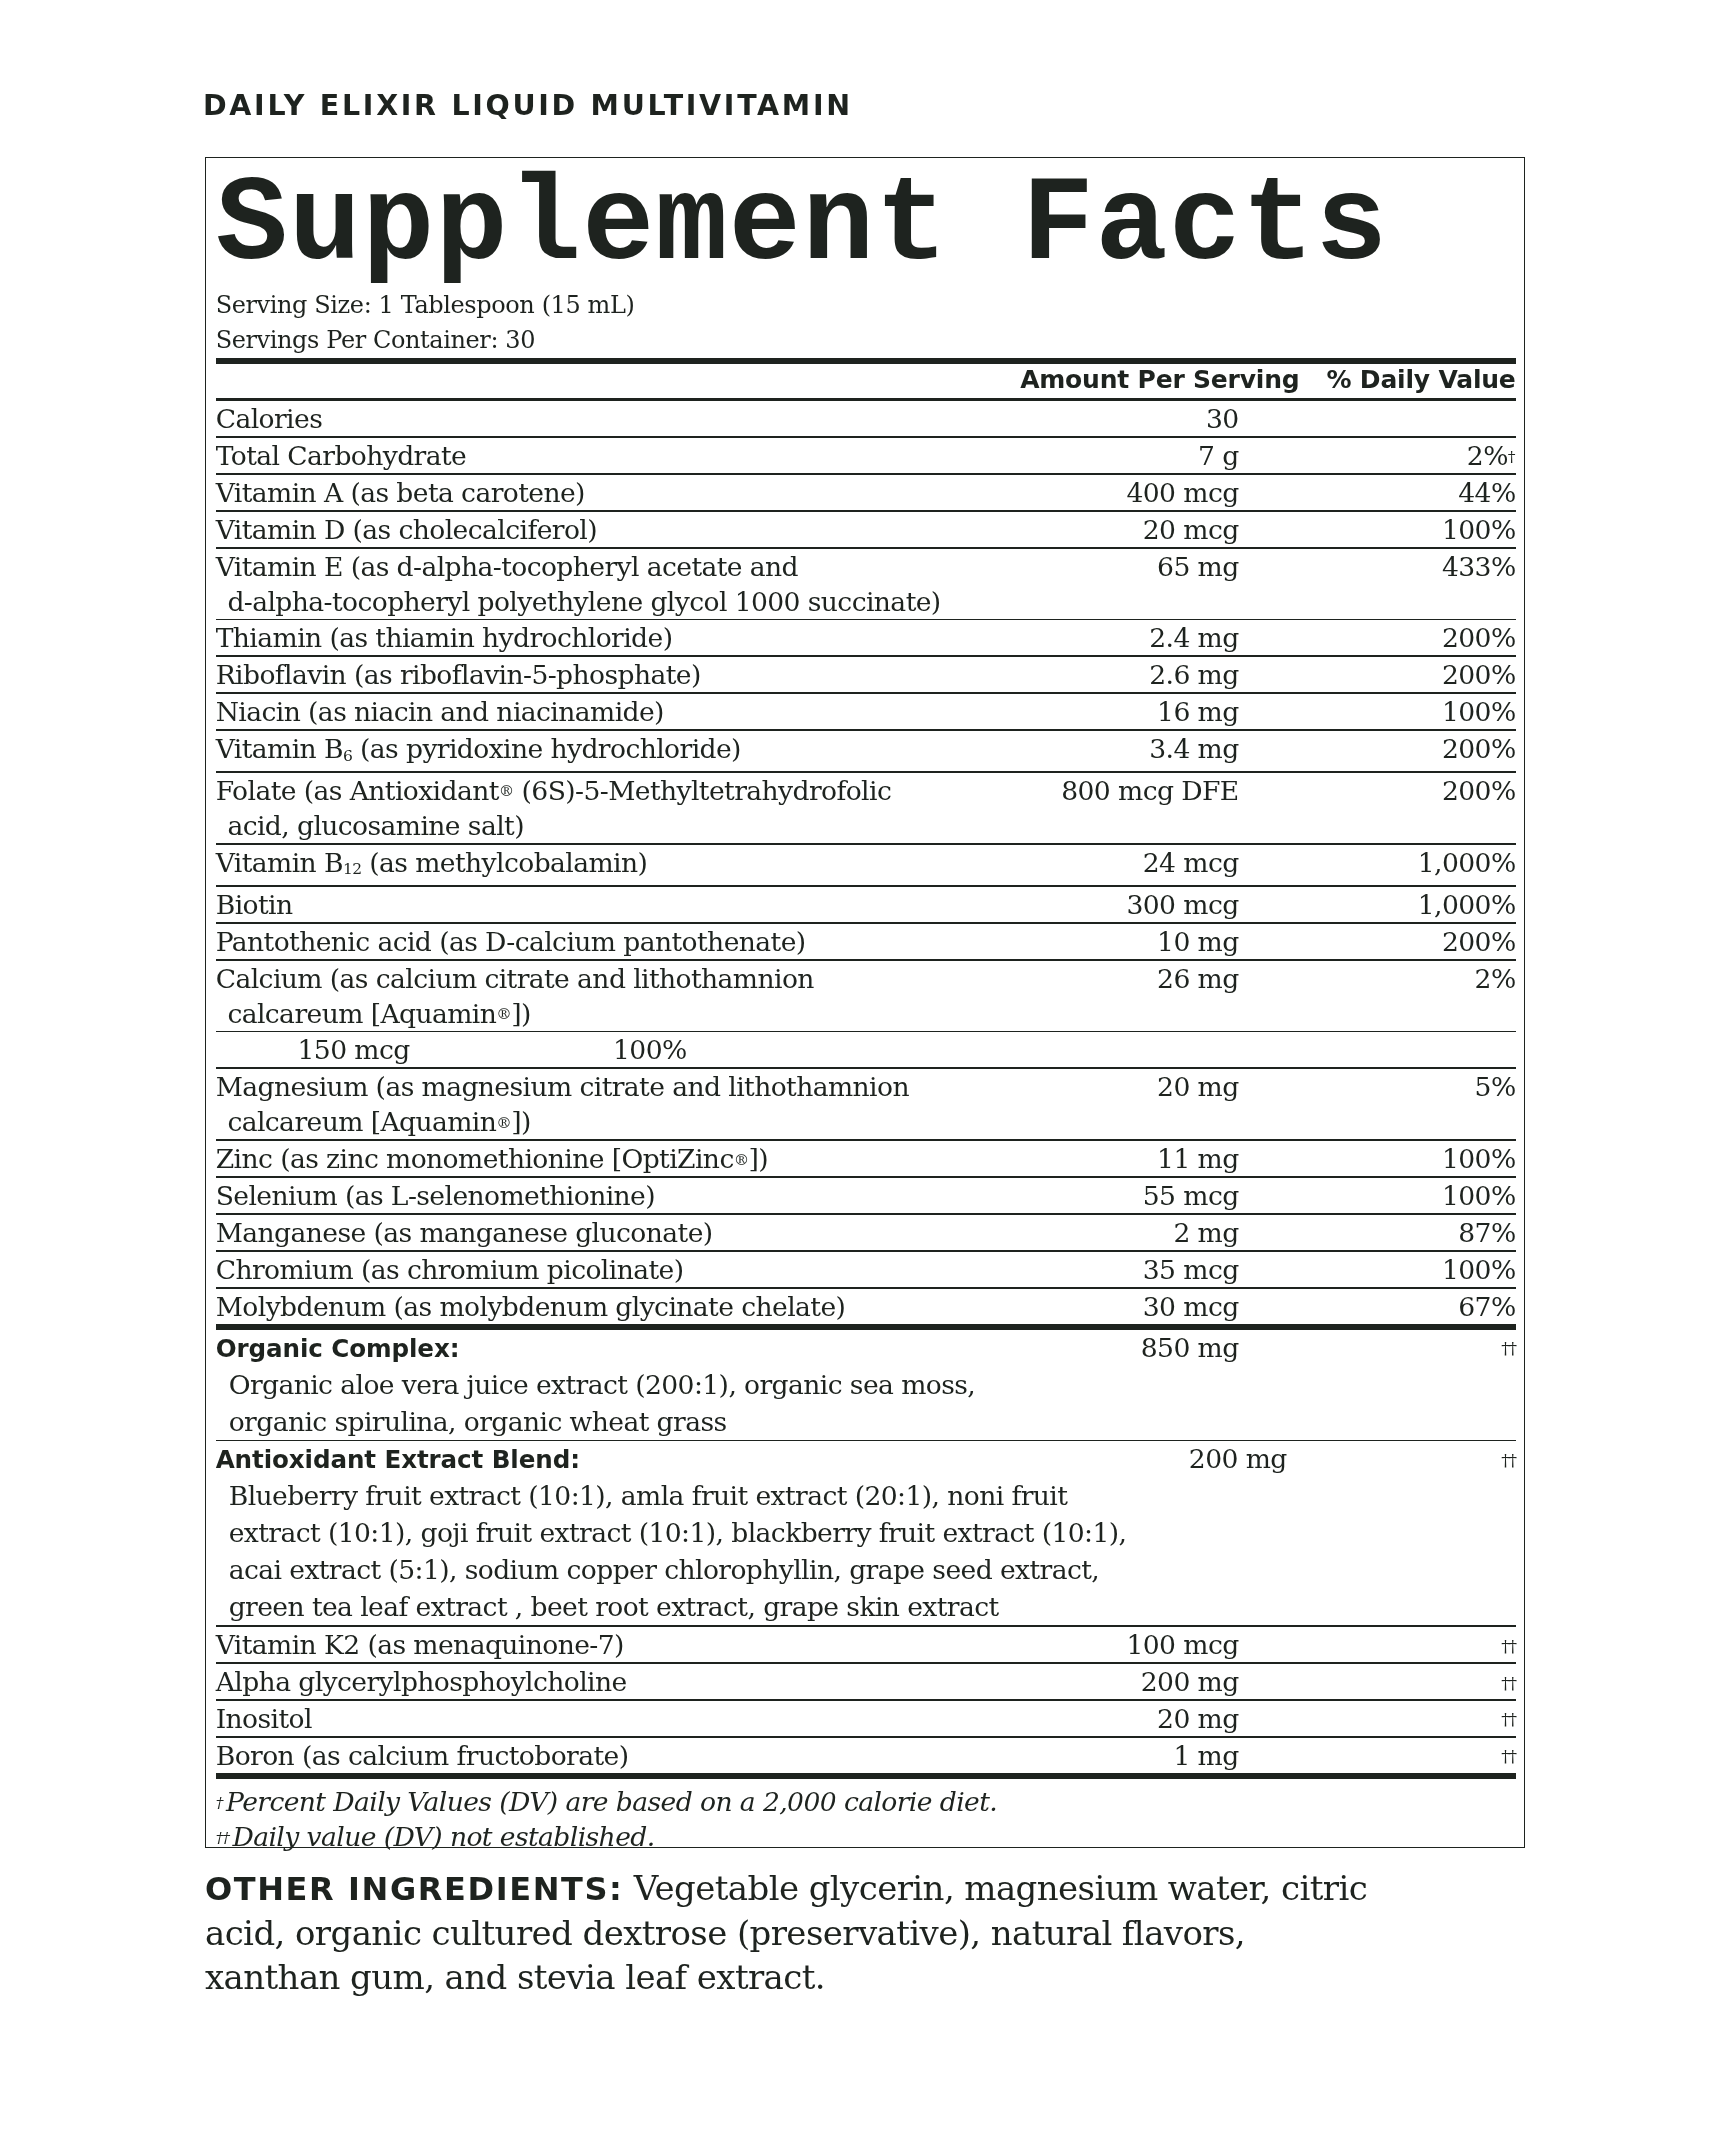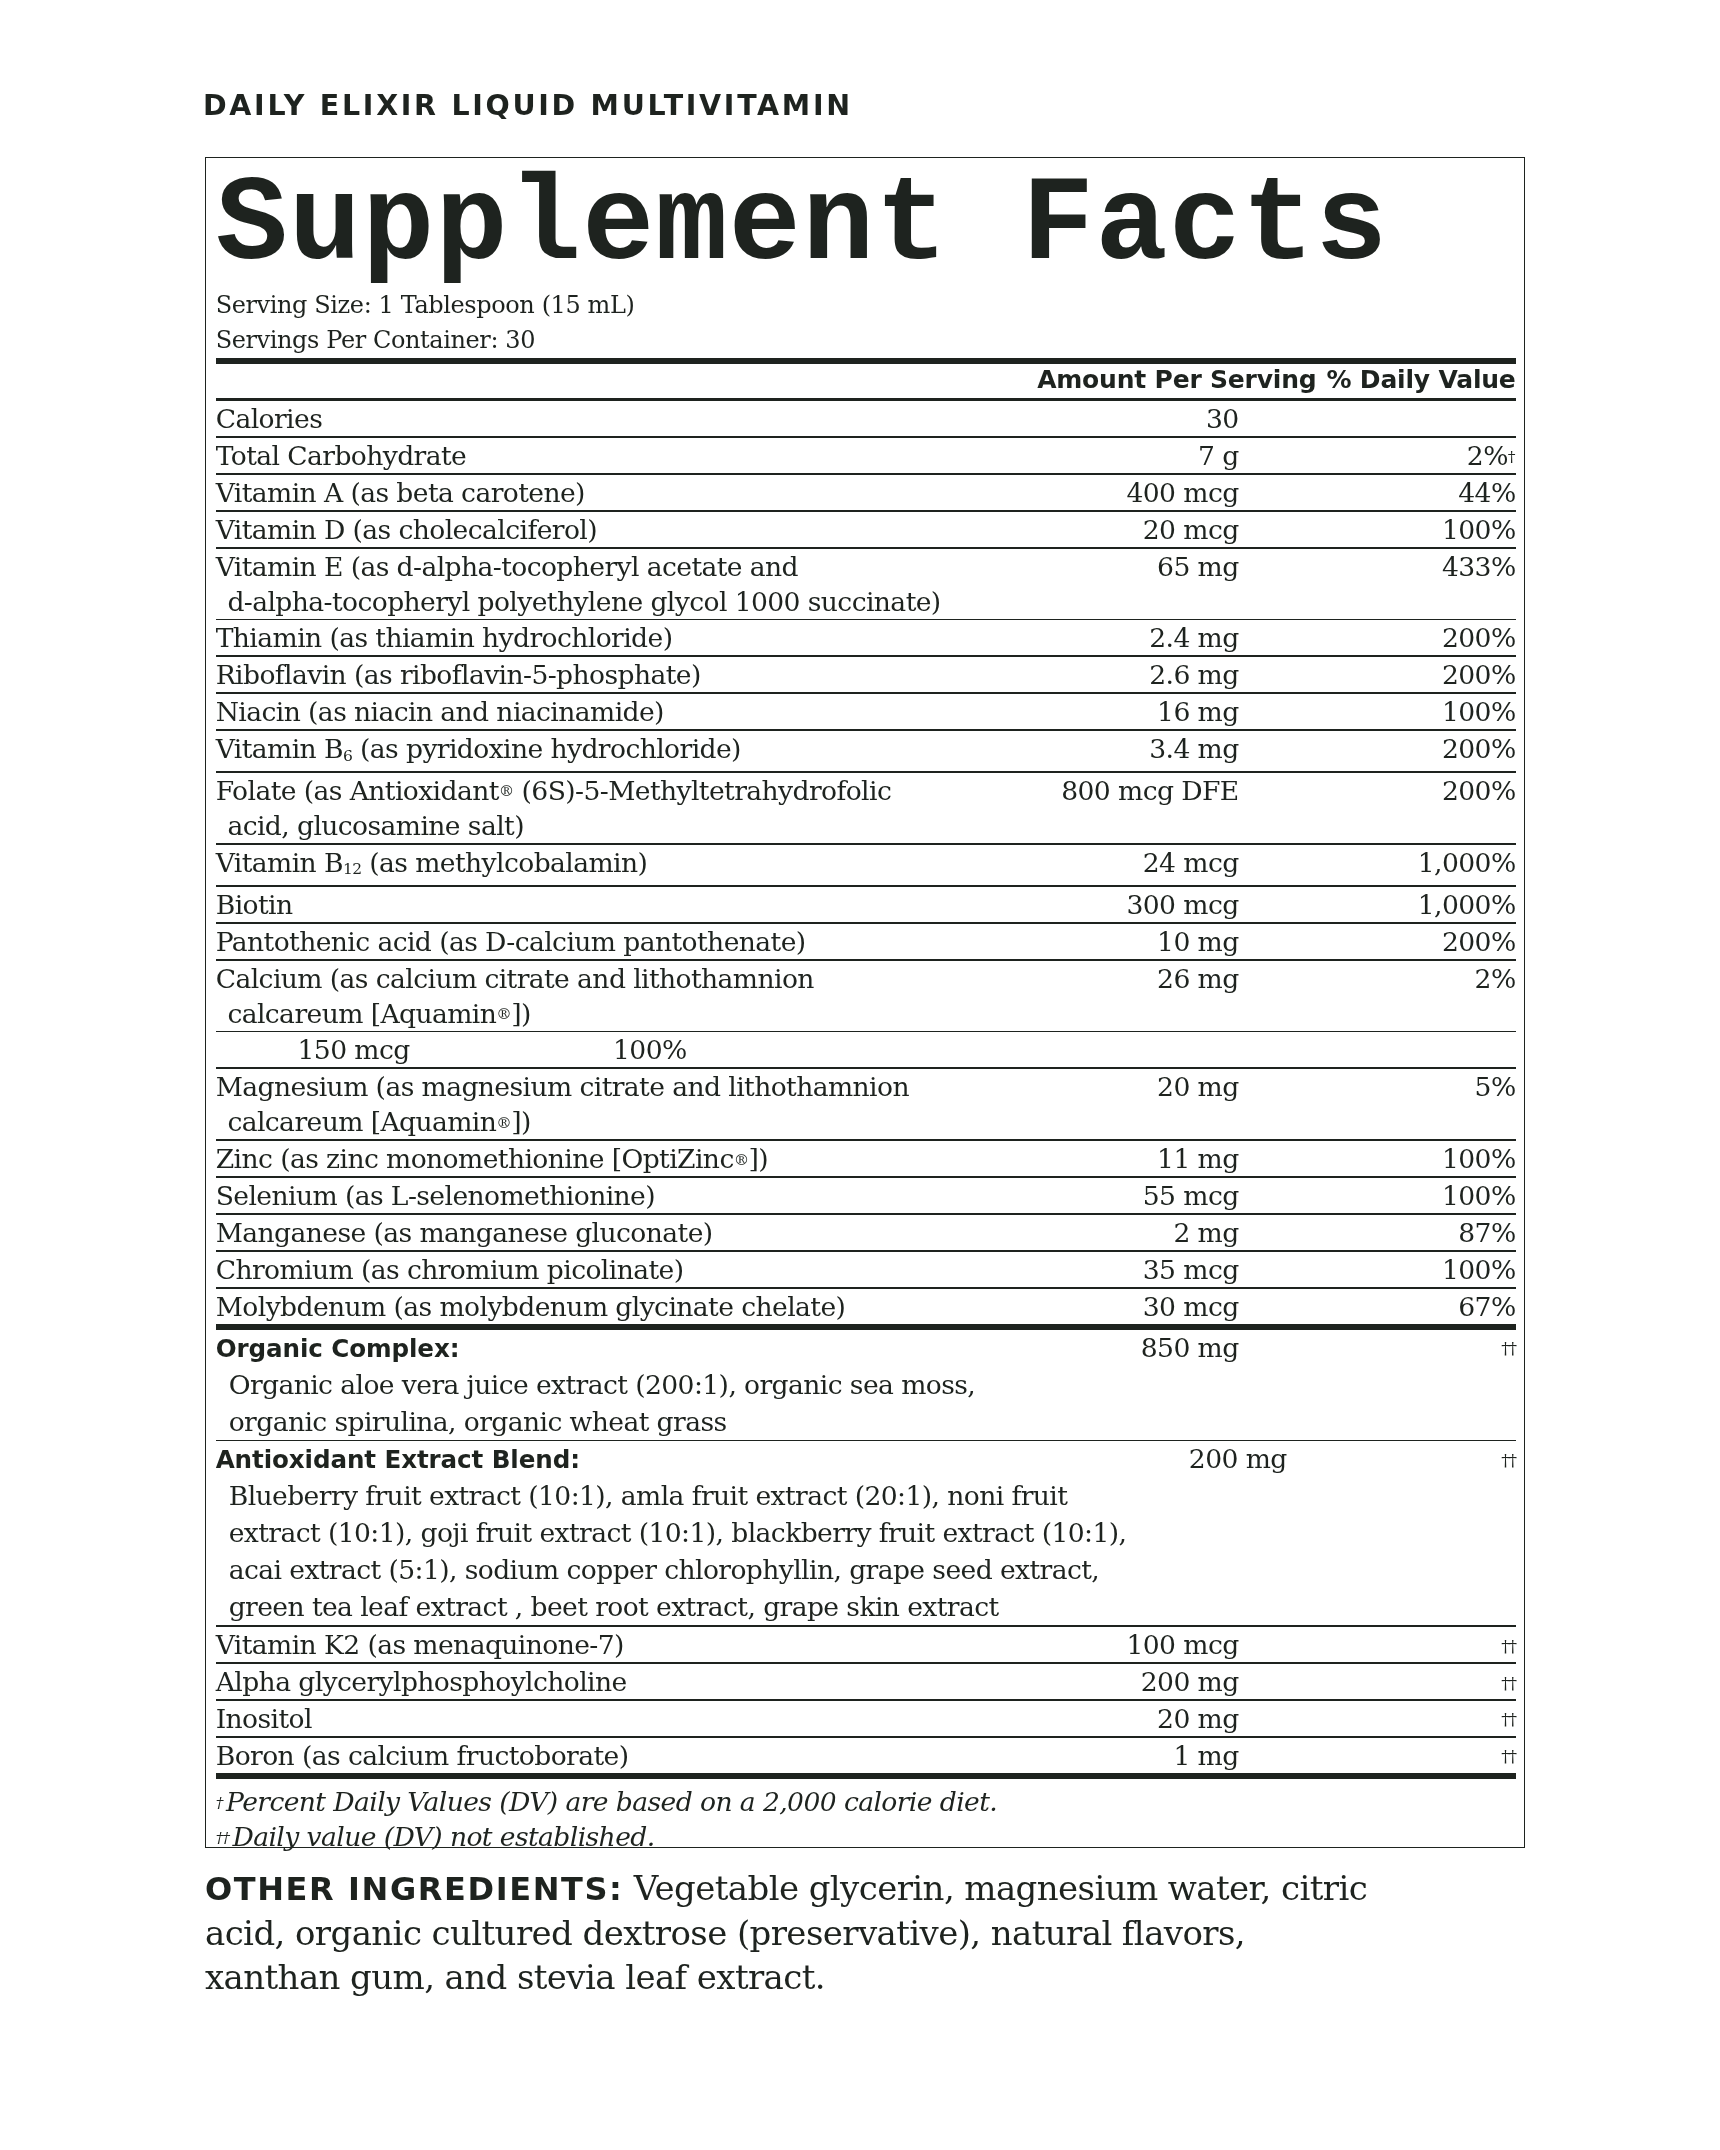--- a/index.html
+++ b/index.html
@@ -26,21 +26,21 @@
 
   .serving { font-family: "DejaVu Serif", serif; font-size: 24px; line-height: 35px; height: 35px; white-space: nowrap; letter-spacing: -0.4px; }
   .serving-block { margin-top: -2.6px; }
 
   .rule-thick { height: 5.8px; background: #1e231f; }
   .rule-mid { height: 3.2px; background: #1e231f; }
   .rule-thin { height: 1.9px; background: #1e231f; }
 
   .header-row { height: 34px; display: flex; align-items: flex-end; justify-content: flex-end; padding-bottom: 2.6px; box-sizing: border-box; }
   .header-row span { font-family: "DejaVu Sans", sans-serif; font-weight: bold; font-size: 25px; line-height: 30px; white-space: nowrap; letter-spacing: -0.2px; }
-  .h-amount { margin-right: 10px; }
+  .h-amount { margin-right: 27px; }
 
   .row { position: relative; display: flex; align-items: flex-start; }
   .row .name { flex: 1 1 auto; font-family: "DejaVu Serif", serif; font-size: 26.6px; line-height: 35px; letter-spacing: -0.6px; white-space: nowrap; }
   .row .name .cont { display: block; padding-left: 11.7px; }
   .row .amt { width: 194px; text-align: right; font-family: "DejaVu Serif", serif; font-size: 26.6px; line-height: 35px; letter-spacing: -0.6px; white-space: nowrap; margin-right: 0; }
   .row .dv { width: 277px; text-align: right; font-family: "DejaVu Serif", serif; font-size: 26.6px; line-height: 35px; letter-spacing: -0.6px; white-space: nowrap; }
   .row .dv sup, .sup { font-size: 15.5px; vertical-align: top; position: relative; top: 2.6px; letter-spacing: 0; }
   .dagger2 { font-size: 17px; vertical-align: top; position: relative; top: 1.3px; letter-spacing: -1.3px; }
   .sub { font-size: 15.5px; position: relative; top: 2.6px; }
   .reg { font-size: 15.5px; vertical-align: top; position: relative; top: 1.3px; }

